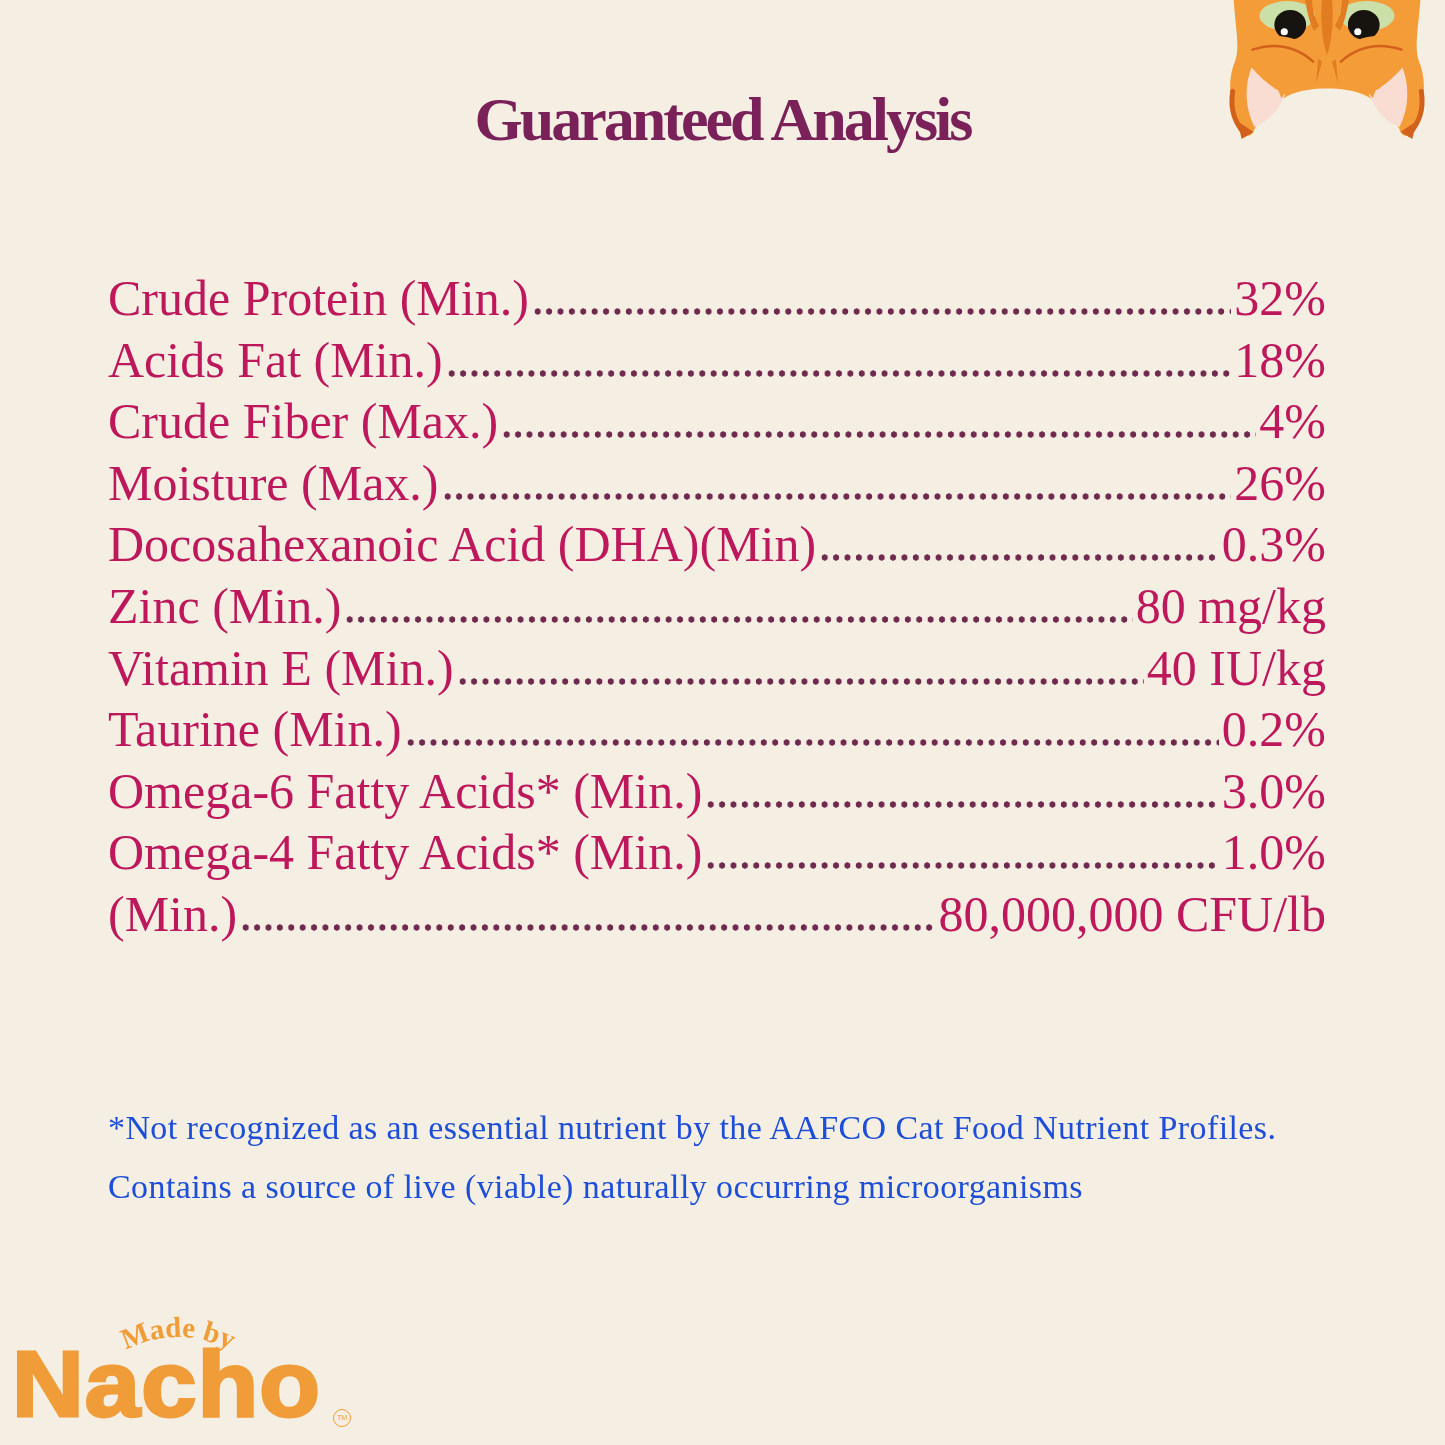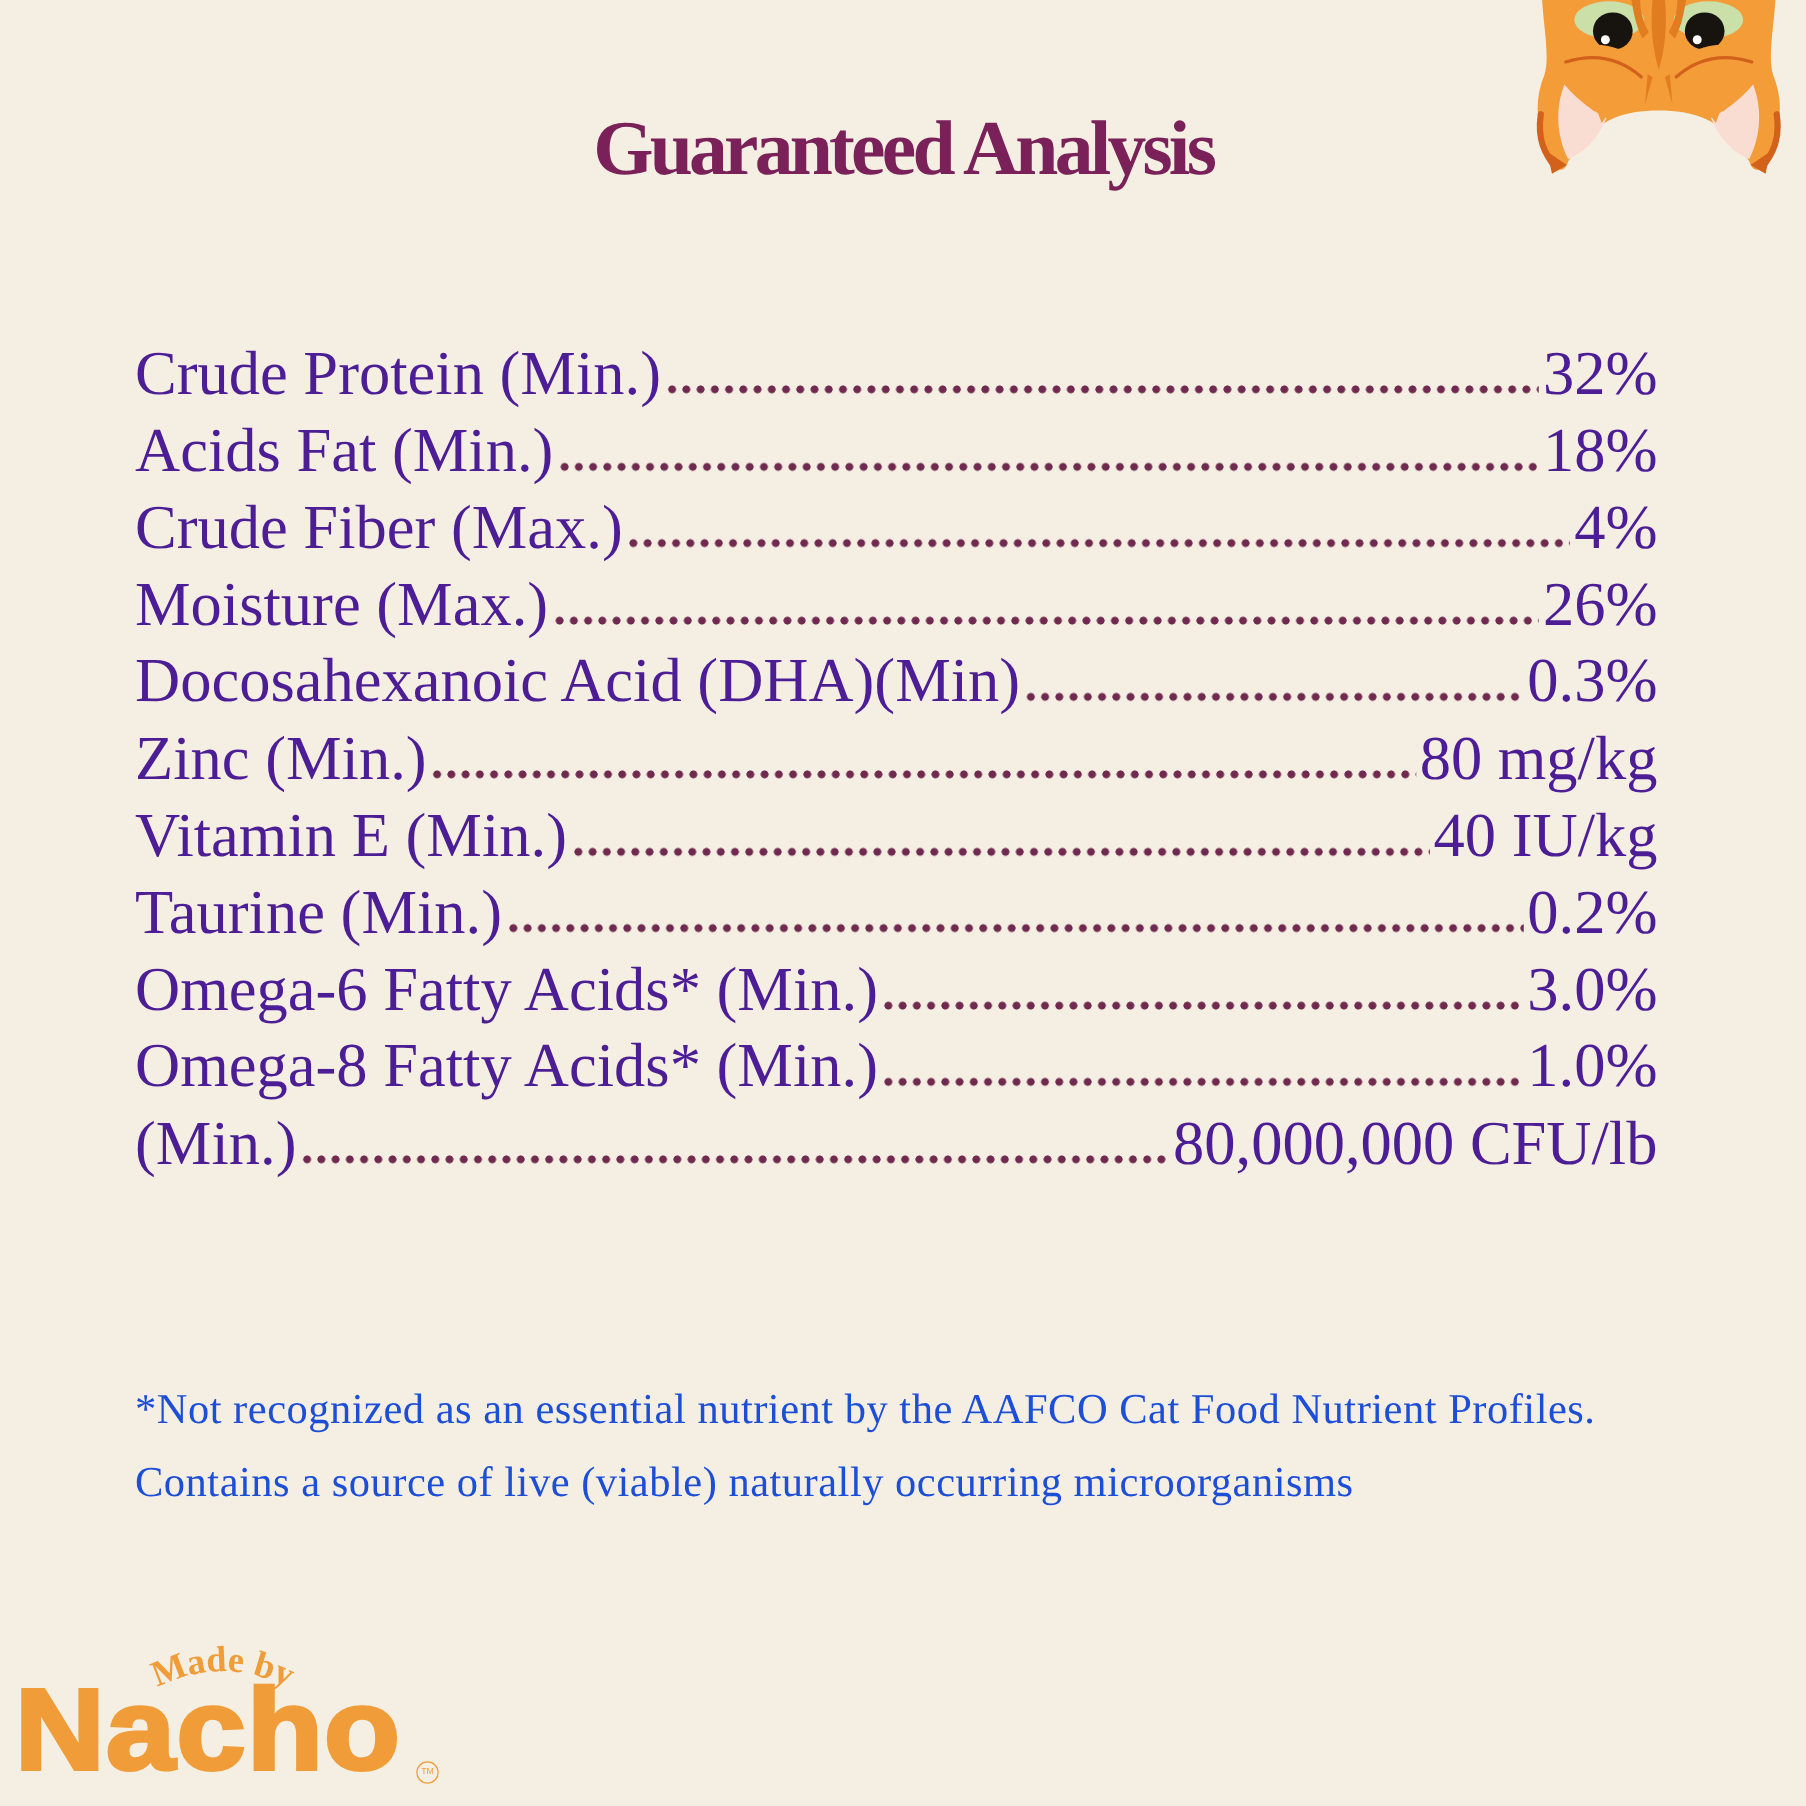--- a/index.html
+++ b/index.html
@@ -27,21 +27,21 @@
     letter-spacing: -3px;
     color: #7a2159;
   }
 
   
   .analysis {
     position: absolute;
     left: 108px;
     top: 268px;
     width: 1218px;
-    color: #4c1d95;
+    color: #be185d;
     font-size: 50px;
   }
   .row {
     display: flex;
     align-items: baseline;
     line-height: 61.6px;
     white-space: nowrap;
   }
   .row .dots {
     flex: 1;
@@ -164,21 +164,21 @@
     <span class="label">Taurine (Min.)</span>
     <span class="dots"></span>
     <span class="value">0.2%</span>
   </div>
   <div class="row">
     <span class="label">Omega-6 Fatty Acids* (Min.)</span>
     <span class="dots"></span>
     <span class="value">3.0%</span>
   </div>
   <div class="row">
-    <span class="label">Omega-8 Fatty Acids* (Min.)</span>
+    <span class="label">Omega-4 Fatty Acids* (Min.)</span>
     <span class="dots"></span>
     <span class="value">1.0%</span>
   </div>
   <div class="row">
     <span class="label">(Min.)</span>
     <span class="dots"></span>
     <span class="value">80,000,000 CFU/lb</span>
   </div>
 </div>
 

